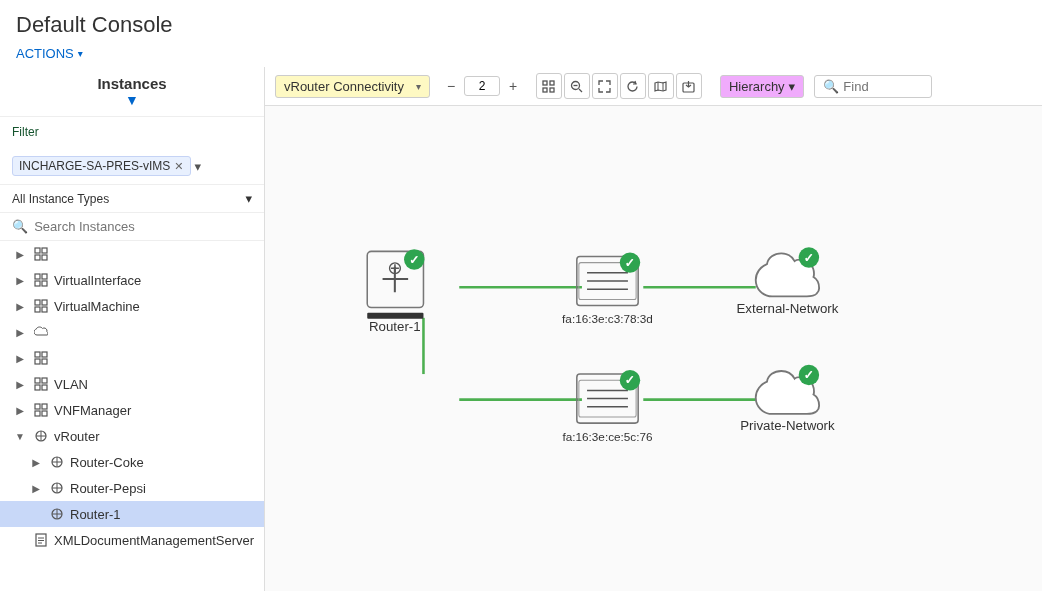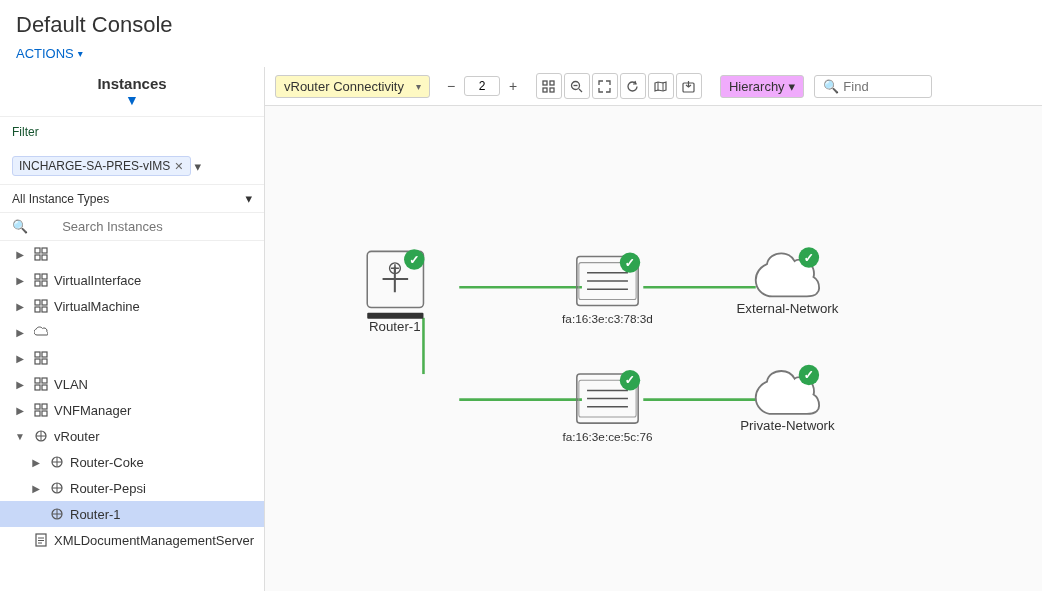--- a/index.html
+++ b/index.html
@@ -26,21 +26,21 @@
     .filter-tags { display: flex; flex-wrap: wrap; gap: 4px; align-items: center; }
     .filter-tag { display: inline-flex; align-items: center; gap: 4px; background: #e8f0fe; border: 1px solid #c5d3f5; border-radius: 3px; padding: 2px 6px; font-size: 12px; }
     .filter-tag-remove { cursor: pointer; color: #666; font-size: 11px; }
     .filter-chevron { color: #555; cursor: pointer; }
 
     .instance-types-dropdown { padding: 6px 12px; border-bottom: 1px solid #eee; display: flex; align-items: center; justify-content: space-between; cursor: pointer; }
     .instance-types-label { font-size: 12px; color: #333; }
 
     .search-box { display: flex; align-items: center; gap: 6px; padding: 6px 12px; border-bottom: 1px solid #eee; }
     .search-icon-sm { color: #888; font-size: 13px; }
-    .search-input { border: none; outline: none; font-size: 13px; color: #999; flex: 1; background: transparent; margin-left: 28px; }
+    .search-input { border: none; outline: none; font-size: 13px; color: #999; flex: 1; background: transparent; }
 
     .sidebar-list { flex: 1; overflow-y: auto; }
     .sidebar-item { display: flex; align-items: center; padding: 4px 8px 4px 12px; cursor: pointer; gap: 4px; }
     .sidebar-item.selected { background: #c8d8f8; }
     .sidebar-item .expand-icon { width: 16px; color: #666; font-size: 10px; text-align: center; }
     .sidebar-item .item-icon { width: 18px; height: 18px; color: #555; display: flex; align-items: center; justify-content: center; font-size: 12px; }
     .sidebar-item .item-label { font-size: 13px; flex: 1; }
 
     .sidebar-item.indent1 { padding-left: 28px; }
 

